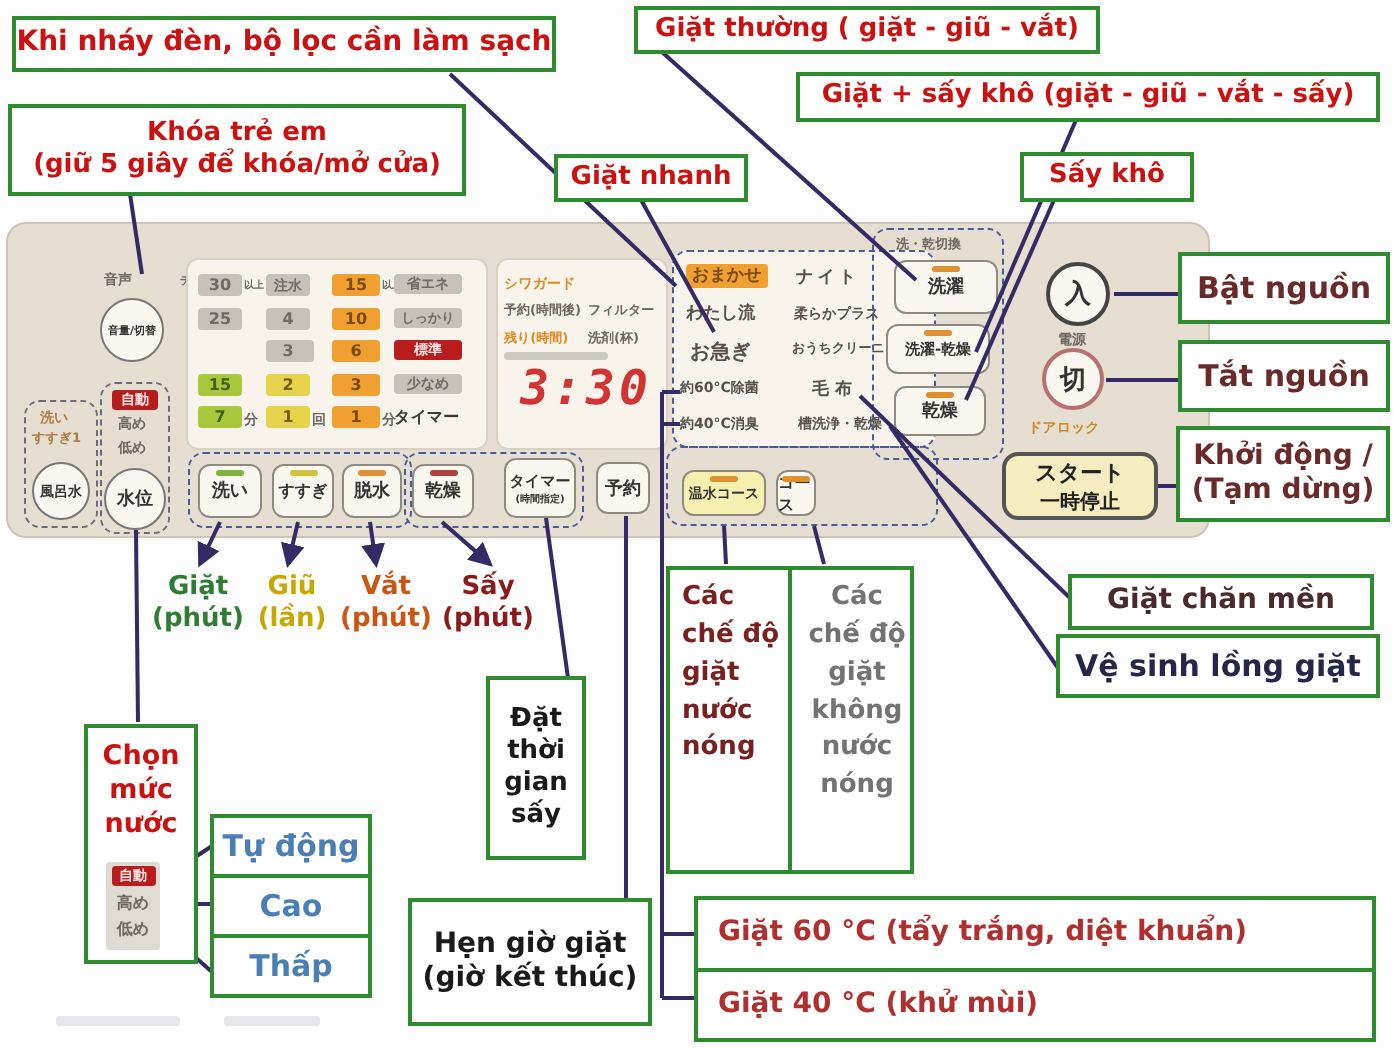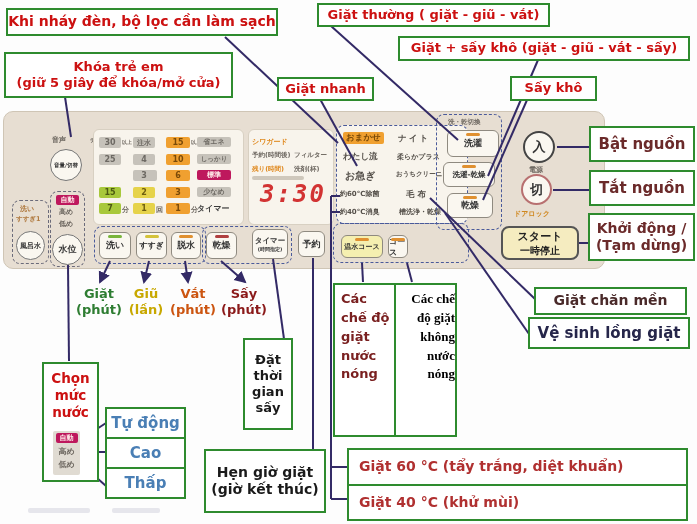--- a/index.html
+++ b/index.html
@@ -10,21 +10,21 @@
         text-align:center;font-weight:bold;flex-direction:column;line-height:1.25;}
   .red{color:#cc1111;}
   .maroon{color:#6b2a2a;}
   .panel{background:#e7ded2;border:1px solid #cfc5b5;border-radius:10px;}
   .white-area{background:#f8f4ec;border:1px solid #d8d0c2;border-radius:6px;}
   .chip{display:flex;align-items:center;justify-content:center;font-weight:bold;border-radius:2px;}
   .chip.gray{background:#c6c2ba;color:#6d6963;}
   .chip.green{background:#a8c83c;color:#4c5a12;}
   .chip.yellow{background:#e6d34a;color:#6e5e10;}
   .chip.orange{background:#f0a030;color:#7a4a08;}
-  .chip.redc{background:#be185d;color:#ffe8e8;}
+  .chip.redc{background:#b91c1c;color:#ffe8e8;}
   .tinytxt{color:#6d6760;font-weight:bold;}
   .btn{background:#faf7f0;border:1.5px solid #8f8a80;border-radius:6px;display:flex;align-items:center;
        justify-content:center;font-weight:bold;color:#333;flex-direction:column;}
   .bar{position:absolute;top:2px;left:50%;transform:translateX(-50%);width:14px;height:3px;border-radius:2px;}
   .dash{border:1.5px dashed #4a5a9a;border-radius:8px;}
   .circle{border-radius:50%;background:#faf7f0;display:flex;align-items:center;justify-content:center;
           flex-direction:column;font-weight:bold;color:#333;}
   .crs{color:#55504a;font-weight:bold;white-space:nowrap;}
   svg.overlay{position:absolute;left:0;top:0;pointer-events:none;}
 </style>
@@ -301,19 +301,19 @@
     <span>(giờ kết thúc)</span>
     </div>
 
   <div class="abs gbox" style="left:347px;top:448px;width:341px;height:73px;padding:0;align-items:stretch;">
     <div style="flex:1;display:flex;align-items:center;padding-left:10px;border-bottom:2px solid #2e8b2e;color:#b03030;font-size:14px;">Giặt 60 °C (tẩy trắng, diệt khuẩn)</div>
     <div style="flex:1;display:flex;align-items:center;padding-left:10px;color:#b03030;font-size:14px;">Giặt 40 °C (khử mùi)</div>
   </div>
 
   <div class="abs gbox" style="left:333px;top:283px;width:124px;height:154px;padding:0;flex-direction:row;align-items:stretch;">
     <div style="width:50%;border-right:2px solid #2e8b2e;color:#7a2020;font-size:13px;line-height:1.45;padding:5px 0 0 6px;text-align:left;">Các chế độ giặt nước nóng</div>
-    <div style="width:50%;color:#000000;font-size:13px;line-height:1.45;padding:5px 0 0 6px;text-align:right;font-family:Liberation Serif, serif;">Các chế độ giặt không nước nóng</div>
+    <div style="width:50%;color:#737373;font-size:13px;line-height:1.45;padding:5px 0 0 6px;text-align:center;">Các chế độ giặt không nước nóng</div>
   </div>
 
   <div class="abs" style="left:28px;top:508px;width:62px;height:5px;background:#dcdce4;opacity:.7;border-radius:2px;"></div>
   <div class="abs" style="left:112px;top:508px;width:48px;height:5px;background:#dcdce4;opacity:.7;border-radius:2px;"></div>
 
 </div>
 
 </body></html>

